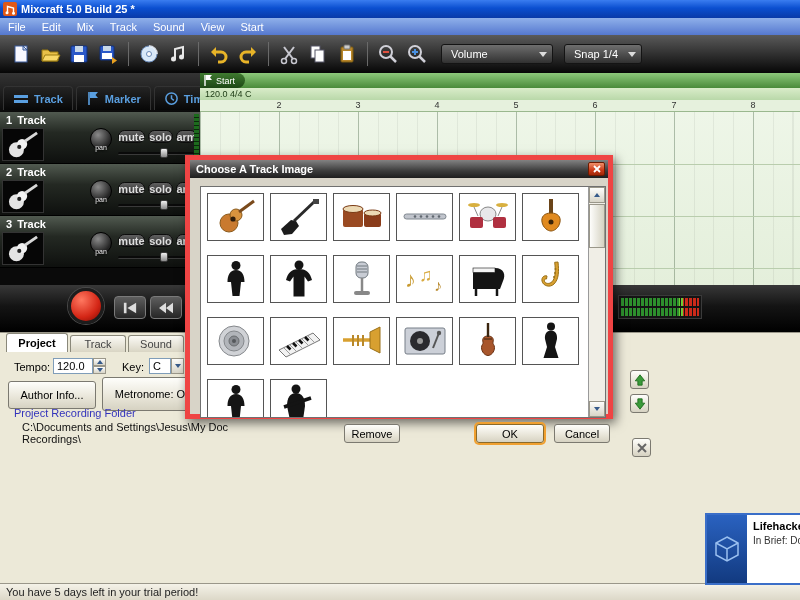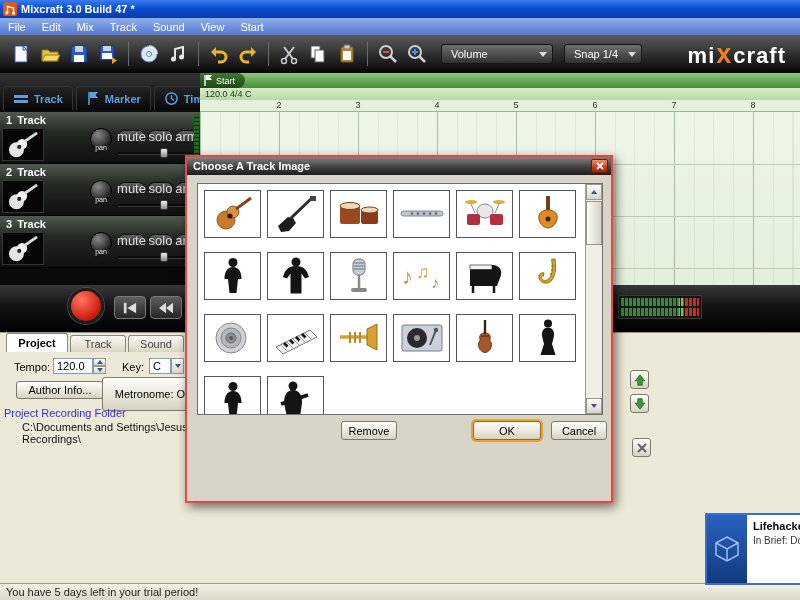--- a/index.html
+++ b/index.html
@@ -41,22 +41,22 @@
     background:linear-gradient(#515a50,#242923 40%,#0e100e);
     border-bottom:1px solid #000; color:#fff; }
   .tk-name { position:absolute; left:6px; top:2px; font-weight:bold; display:flex; gap:5px; }
   .tk-img { position:absolute; left:2px; top:16px; width:42px; height:33px; background:#060606;
     border:1px solid #333; display:flex; align-items:center; justify-content:center; }
   .tk-pan { position:absolute; left:90px; top:16px; width:22px; height:22px; border-radius:50%;
     background:radial-gradient(circle at 35% 30%, #8a8a8a, #232323 70%); border:1px solid #000; }
   .tk-pan span { position:absolute; left:0; right:0; bottom:-2px; text-align:center; font-size:7px;
     color:#eee; text-shadow:0 1px 2px #000; }
   .tk-btn { position:absolute; top:18px; height:13px; border-radius:7px;
-    background:linear-gradient(#616161,#262626); border:1px solid #0c0c0c; color:#ddd; font-size:13px;
-    display:flex; align-items:center; justify-content:center; }
+    background:linear-gradient(#616161,#262626); border:1px solid #0c0c0c; color:#ddd; font-size:11px;
+    display:flex; align-items:center; justify-content:center;font-weight:bold; }
   .tk-btn.mute { left:118px; width:27px; }
   .tk-btn.solo { left:148px; width:25px; }
   .tk-btn.arm  { left:176px; width:21px; }
   .tk-slider { position:absolute; left:118px; top:40px; width:76px; height:3px; background:#0a0a0a;
     border-radius:2px; border-bottom:1px solid #3a3a3a; }
   .tk-thumb { position:absolute; left:42px; top:-4px; width:8px; height:10px;
     background:linear-gradient(#f0f0f0,#8a8a8a); border:1px solid #3a3a3a; border-radius:2px; }
   .tk-meter { position:absolute; right:1px; top:2px; bottom:2px; width:5px;
     background:repeating-linear-gradient(0deg,#1d6b1d 0 3px,#0b2a0b 3px 4px); }
 
@@ -111,22 +111,22 @@
     border-bottom:4px solid #365a8a; }
   .tri-down { width:0; height:0; border-left:3px solid transparent; border-right:3px solid transparent;
     border-top:4px solid #365a8a; }
   .xp-btn { background:linear-gradient(#fefefb,#e8e5d8 60%,#d6d2c2); border:1px solid #7b7970;
     border-radius:3px; display:flex; align-items:center; justify-content:center; color:#000; }
   .heading-link { position:absolute; color:#3333bb; }
   .path-text { position:absolute; color:#111; }
   .sm-btn { position:absolute; width:19px; height:19px; }
 
   
-  .dialog { position:absolute; left:185px; top:155px; width:428px; height:348px; background:#d8d4c8;
-    border:2px solid #ef4444; box-shadow:3px 4px 10px rgba(0,0,0,0.55); z-index:10; }
+  .dialog { position:absolute; left:185px; top:155px; width:428px; height:264px; background:#d8d4c8;
+    border:5px solid #ef4444; box-shadow:3px 4px 10px rgba(0,0,0,0.55); z-index:10; }
   .dlg-title { height:18px; background:linear-gradient(#828282,#3c3c3c 60%,#1e1e1e); display:flex;
     align-items:center; color:#fff; font-weight:bold; padding:0 3px 0 6px; }
   .dlg-close { margin-left:auto; width:17px; height:14px; border-radius:2px;
     background:linear-gradient(#f0906a,#cc3a18 60%,#a02808); border:1px solid #701a00;
     display:flex; align-items:center; justify-content:center; }
   .dlg-list { position:absolute; left:10px; top:26px; width:406px; height:232px; background:#fff;
     border:1px solid #707070; overflow:hidden; }
   .grid { position:absolute; left:0; top:0; right:17px; bottom:0; display:grid;
     grid-template-columns:repeat(6,57px); grid-auto-rows:48px; gap:14px 6px; padding:6px;
     overflow:hidden; }
@@ -157,21 +157,21 @@
 </head>
 <body>
 
 <div class="titlebar">
   <svg width="14" height="14" viewBox="0 0 14 14">
     <rect width="14" height="14" rx="2" fill="#e05818"></rect>
     <path d="M4.5 10.5 V4.5 l6 1.5 v5" stroke="#fff" stroke-width="1.4" fill="none"></path>
     <circle cx="4" cy="10.8" r="1.5" fill="#fff"></circle>
       <circle cx="10.5" cy="11.2" r="1.5" fill="#fff"></circle>
   </svg>
-  <span>Mixcraft 3.0 Build 47 *</span>
+  <span>Mixcraft 5.0 Build 25 *</span>
 </div>
 
 <div class="menubar">
   <span class="menu-item">File</span>
   <span class="menu-item">Edit</span>
   <span class="menu-item">Mix</span>
   <span class="menu-item">Track</span>
   <span class="menu-item">Sound</span>
   <span class="menu-item">View</span>
   <span class="menu-item">Start</span>
@@ -272,25 +272,20 @@
       </svg>
     </div>
   <div class="combo" style="width:112px;gap:37px;">
     <span style="flex:1;">Volume</span>
     <span class="arr"></span>
   </div>
   <div class="combo" style="width:78px;">
     <span style="flex:1;">Snap 1/4</span>
     <span class="arr"></span>
   </div>
-  <div class="logo">
-    <span>mi</span>
-      <span class="x">x</span>
-      <span>craft</span>
-  </div>
 </div>
 
 <div class="left-pane">
   <div class="view-tabs">
     <div class="vtab">
       <svg width="16" height="14" viewBox="0 0 16 14">
           <rect x="1" y="3" width="14" height="3" fill="#5a9fe0"></rect>
           <rect x="1" y="8" width="14" height="3" fill="#5a9fe0"></rect>
         </svg>
       <span>Track</span>
@@ -459,24 +454,24 @@
   <span class="lbl" style="left:122px;top:28px;">Key:</span>
   <div class="field" style="left:149px;top:25px;width:22px;">
       <span>C</span>
     </div>
   <div class="spin" style="left:171px;top:25px;height:16px;">
     <div style="flex:1">
         <span class="tri-down"></span>
       </div>
   </div>
 
-  <div class="xp-btn" style="position:absolute;left:8px;top:48px;width:88px;height:18px;margin-left:8px;">Author Info...</div>
+  <div class="xp-btn" style="position:absolute;left:8px;top:48px;width:88px;height:28px;">Author Info...</div>
   <div class="xp-btn" style="position:absolute;left:102px;top:44px;width:96px;height:34px;overflow:hidden;">Metronome: O</div>
 
-  <span class="heading-link" style="left:4px;top:74px;">Project Recording Folder</span>
+  <span class="heading-link" style="left:14px;top:74px;">Project Recording Folder</span>
   <span class="path-text" style="left:22px;top:88px;">C:\Documents and Settings\Jesus\My Doc</span>
   <span class="path-text" style="left:22px;top:100px;">Recordings\</span>
 
   <div class="xp-btn sm-btn" style="left:630px;top:37px;">
     <svg width="12" height="12" viewBox="0 0 14 14">
         <path d="M7 1 L12.5 8 H9.5 V13 H4.5 V8 H1.5 z" fill="#3a9a3a" stroke="#1a6a1a"></path>
       </svg>
   </div>
   <div class="xp-btn sm-btn" style="left:630px;top:61px;">
     <svg width="12" height="12" viewBox="0 0 14 14">

